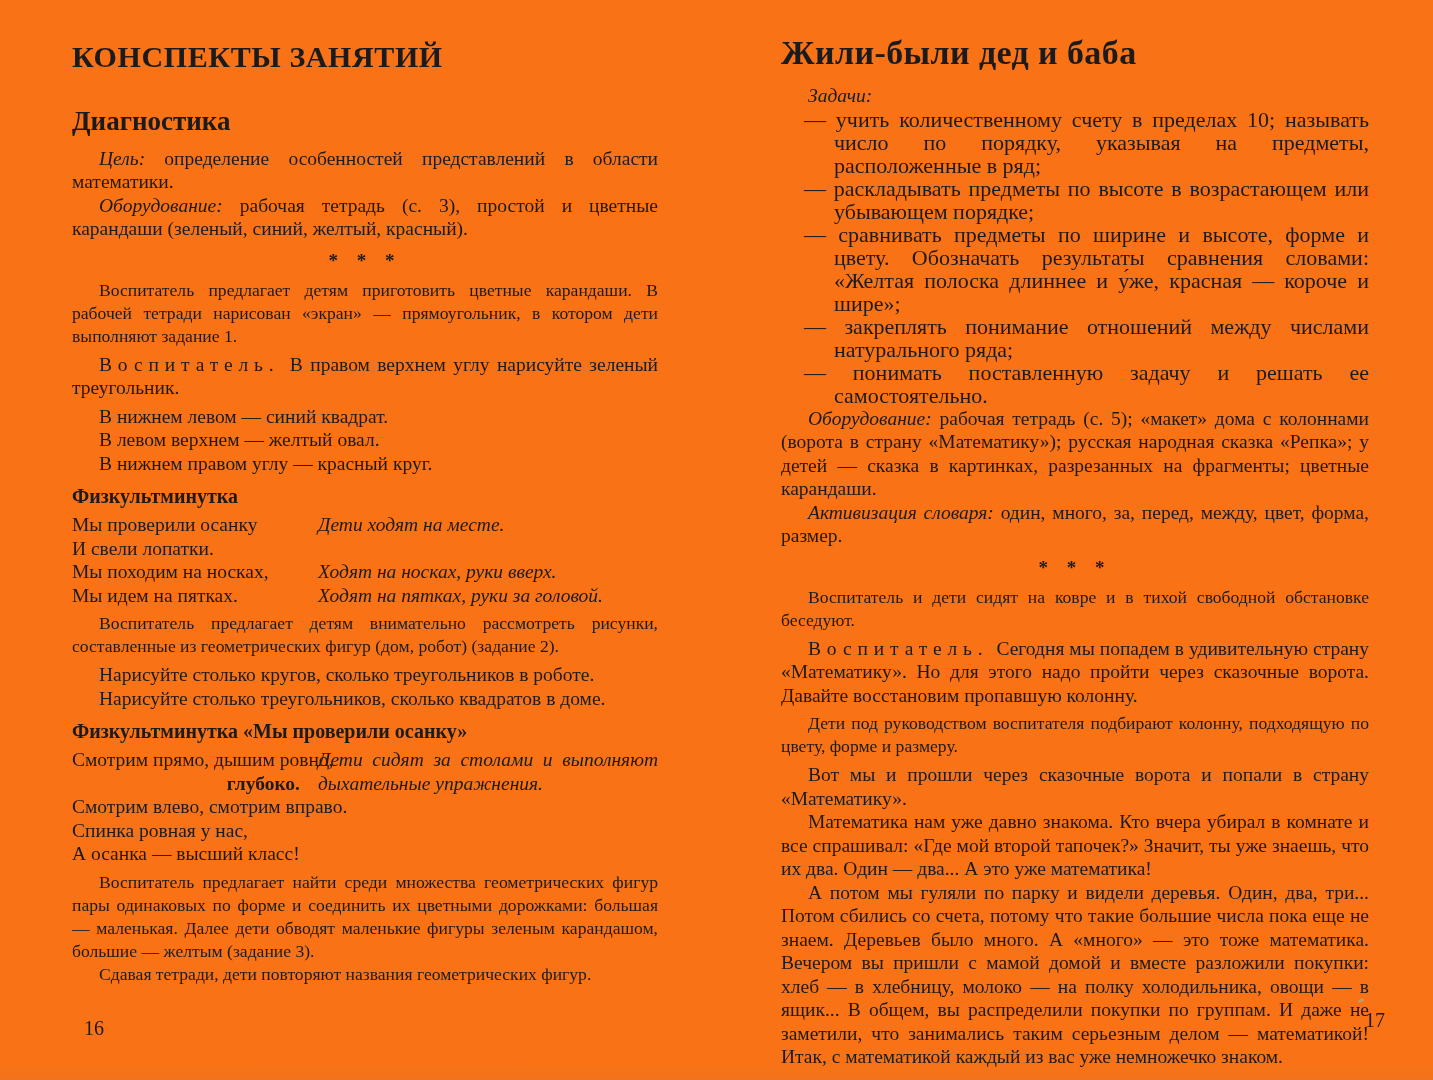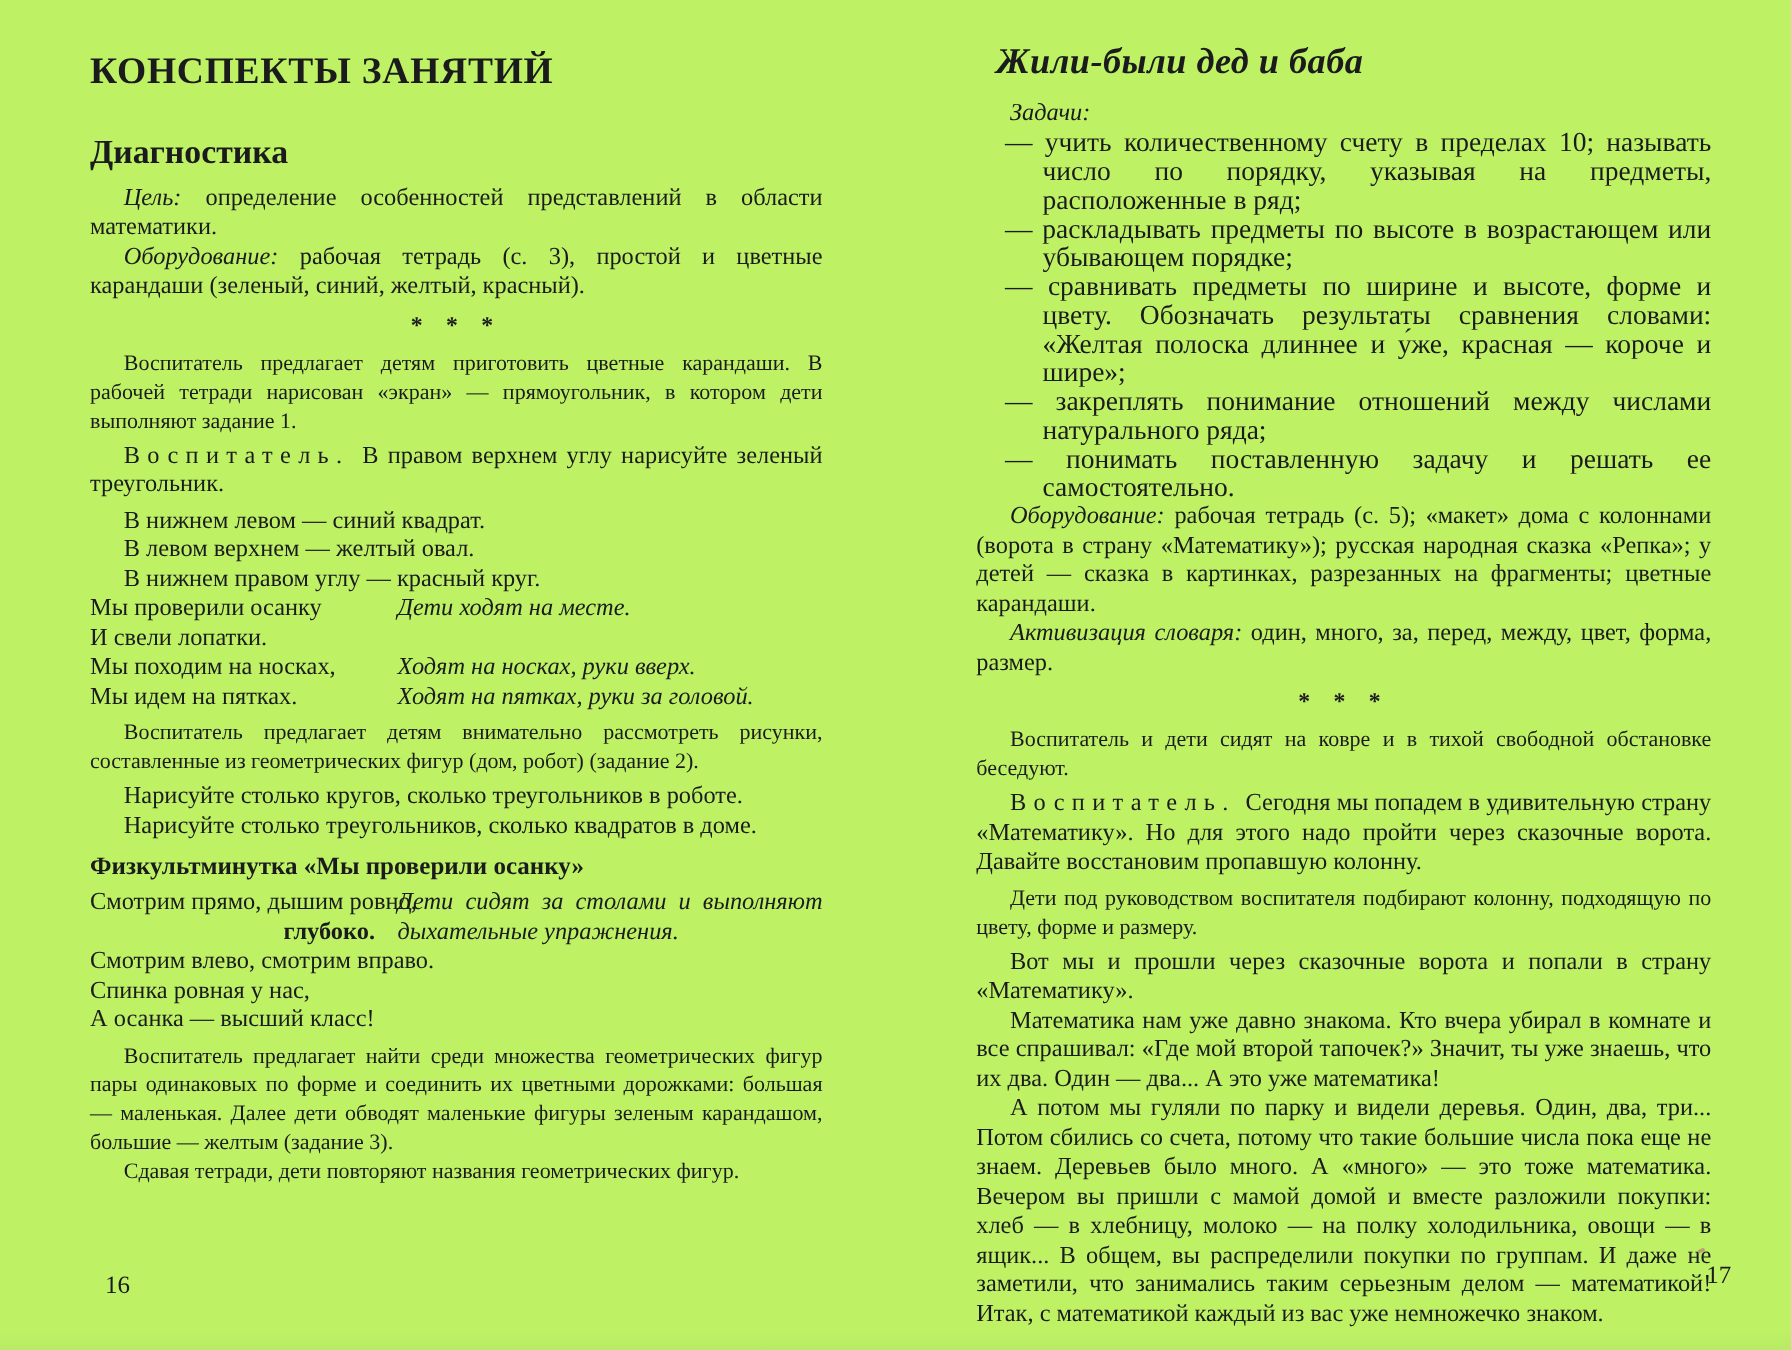--- a/index.html
+++ b/index.html
@@ -1,39 +1,39 @@
 <!DOCTYPE html>
 <html><head>
 <meta charset="utf-8">
 <style>
   html,body { margin:0; padding:0; background:#e9e9e9; }
   .spread {
     position: relative;
     width: 1433px; height: 1080px;
-    background: #bef264;
+    background: #f97316;
     color: #1b1b1d;
     font-family: "Liberation Serif", "DejaVu Serif", serif;
     overflow: hidden;
   }
   
   .scan-edge {
     position:absolute; left:0; bottom:0; width:100%; height:16px;
     background: linear-gradient(to bottom, rgba(0,0,0,0) 0%, rgba(120,120,120,0.07) 100%);
   }
   .col { position: absolute; top: 0; }
   .col-left  { left: 72px;  width: 586px; top: 40px; }
   .col-right { left: 781px; width: 588px; top: 34px; }
 
   .h1 {
     font-size: 30px; font-weight: bold; letter-spacing: .6px;
     margin: 0 0 34px 0; line-height: 1.1;
   }
   .h1-right {
-    font-size: 29px; font-weight: bold; letter-spacing: .4px;
-    margin: 0 0 13px 16px; line-height: 1.1; font-style: italic;
+    font-size: 34px; font-weight: bold; letter-spacing: .4px;
+    margin: 0 0 13px 0; line-height: 1.1;
   }
   .h2 {
     font-size: 27px; font-weight: bold;
     margin: 0 0 10px 0; line-height: 1.1;
   }
   .h3 {
     font-size: 20px; font-weight: bold;
     margin: 10px 0 5px 0; line-height: 23px;
   }
   p { margin: 0; }
@@ -90,20 +90,21 @@
     <p class="small jst ind">Воспитатель предлагает детям приготовить цветные карандаши. В рабочей тетради нарисован «экран» — прямоугольник, в котором дети выполняют задание 1.</p>
 
     <p class="body jst ind gap"><span class="speaker">Воспитатель.</span> <span>В правом верхнем углу нарисуйте зеленый треугольник.</span></p>
 
     <div class="gap">
       <p class="body ind">В нижнем левом — синий квадрат.</p>
       <p class="body ind">В левом верхнем — желтый овал.</p>
       <p class="body ind">В нижнем правом углу — красный круг.</p>
     </div>
 
+    <div class="h3">Физкультминутка</div>
 
     <div>
       <div class="wu-row">
         <div class="wu-left">Мы проверили осанку</div>
         <div class="wu-right">Дети ходят на месте.</div>
       </div>
       <div class="wu-row">
         <div class="wu-left">И свели лопатки.</div>
         <div class="wu-right"></div>
       </div>

